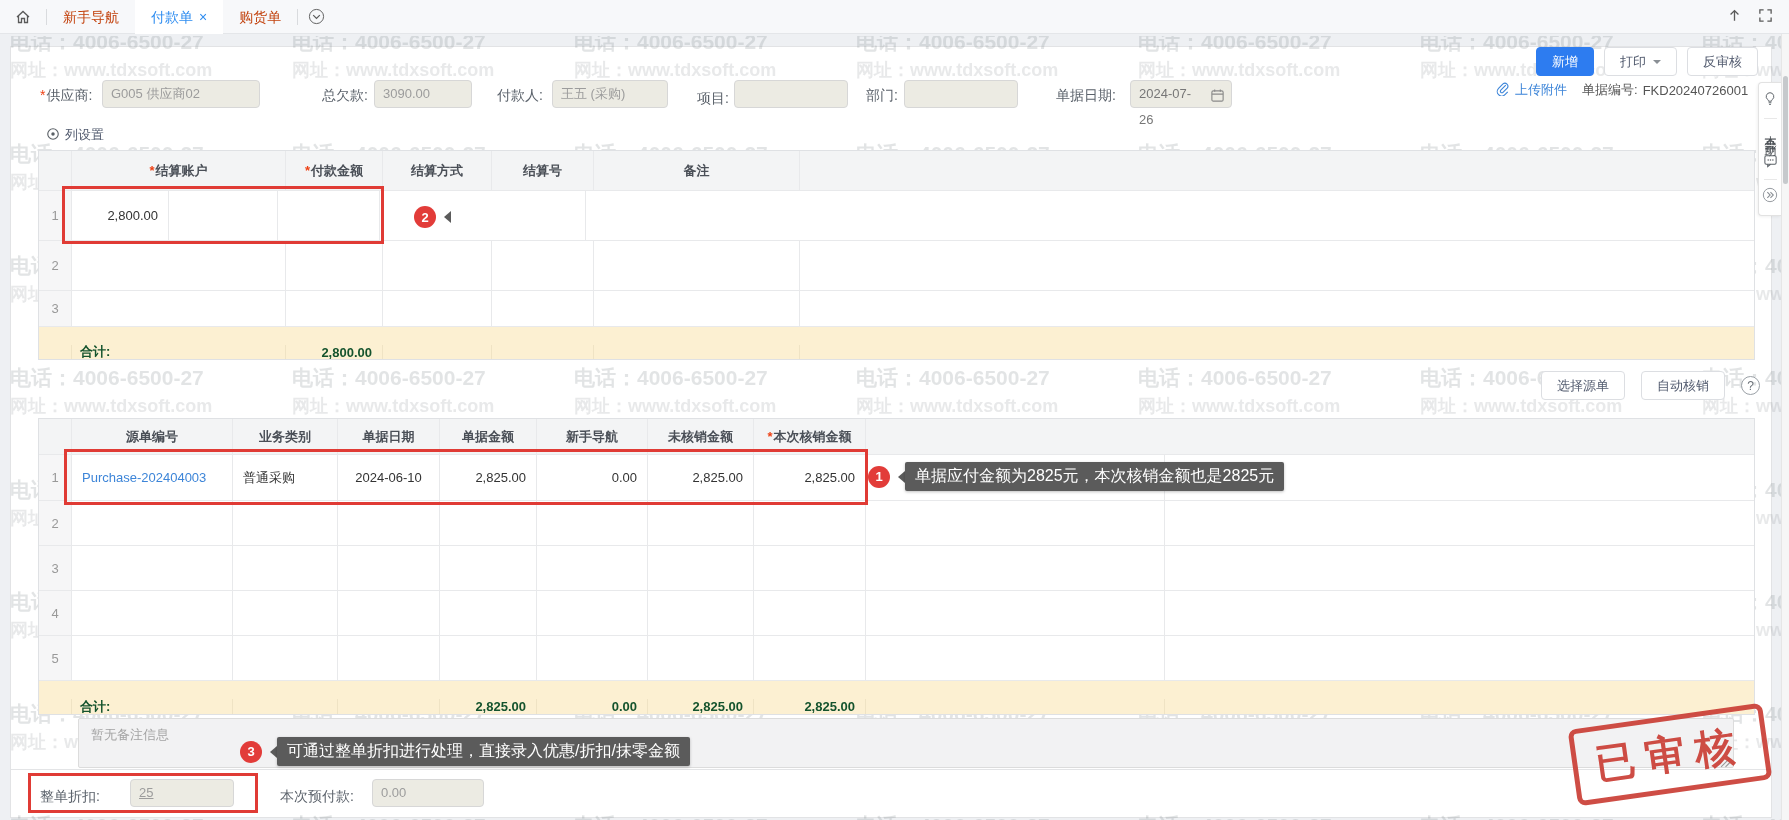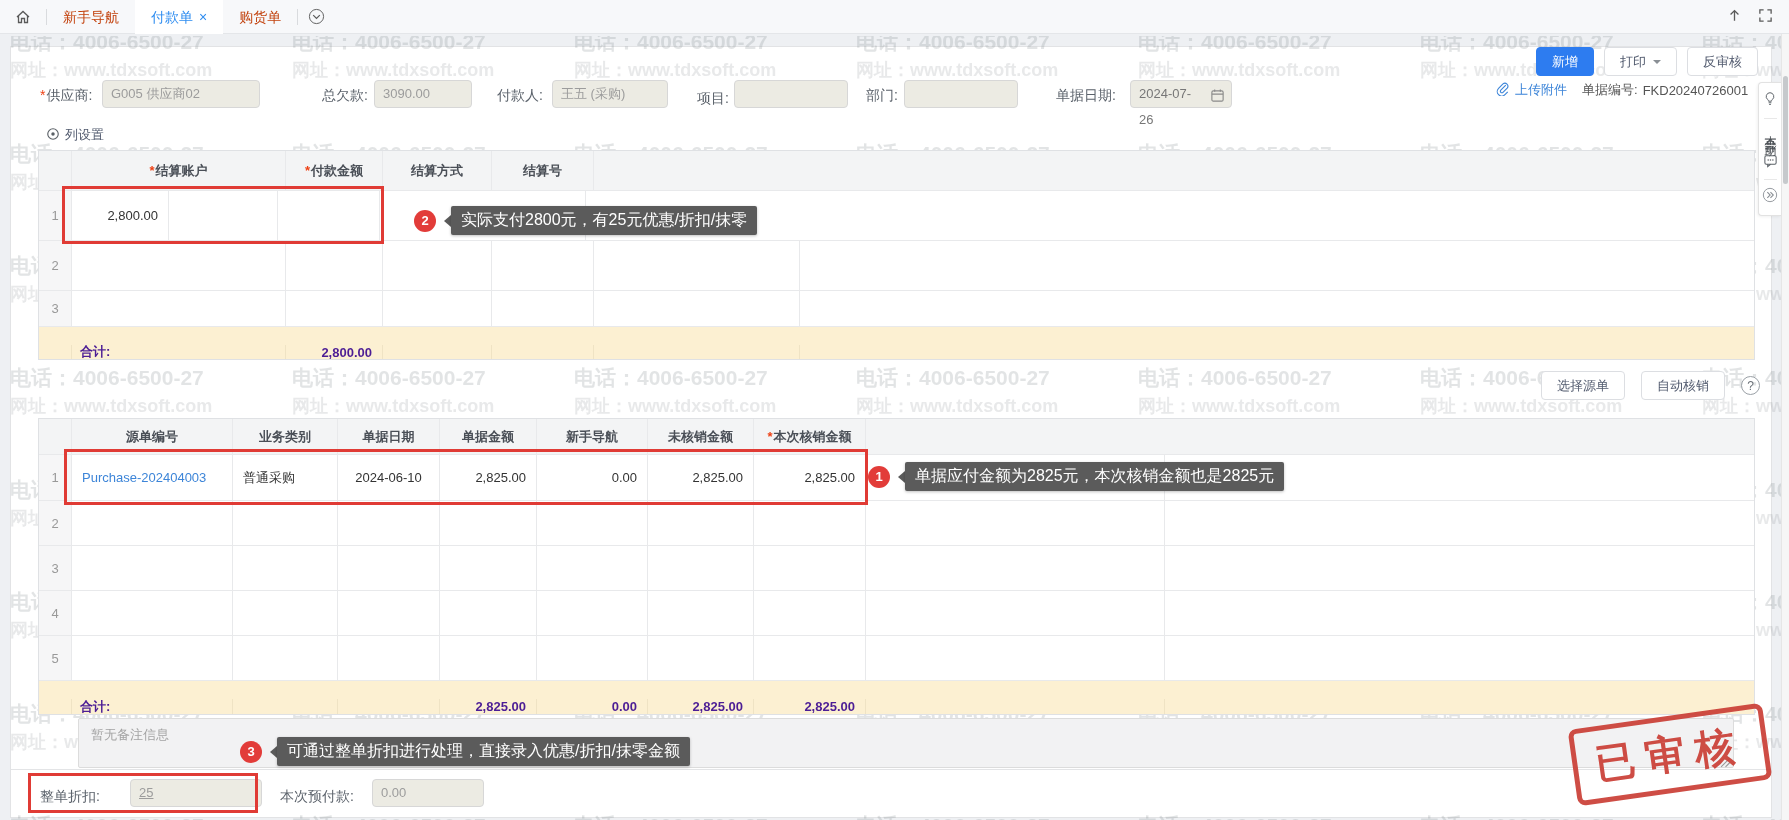--- a/index.html
+++ b/index.html
@@ -47,21 +47,21 @@
   
   .tbl { position:absolute; left:38px; width:1717px; border:1px solid #dfe1e4; background:#fff; z-index:6; }
   .tr { display:flex; border-bottom:1px solid #e8e9eb; }
   .tr:last-child { border-bottom:none; }
   .td { border-right:1px solid #e8e9eb; font-size:13px; display:flex; align-items:center; overflow:hidden; white-space:nowrap; }
   .td.fill { flex:1; border-right:none; }
   .th-row { background:#f3f4f5; }
   .th-row .td { justify-content:center; font-weight:bold; color:#4a4f57; }
   .rownum { justify-content:center; background:#f6f6f7; color:#999; }
   .total-row { background:#fcf0d2; }
-  .total-row .td { border-right-color:#efe3c4; font-weight:bold; color:#4c1d95;margin-top:18px; }
+  .total-row .td { border-right-color:#efe3c4; font-weight:bold; color:#14532d;margin-top:18px; }
   .total-row .rownum { background:#fcf0d2; }
   .cell-left { padding-left:12px; color:#333; }
   .cell-center { justify-content:center; color:#333; }
   .num { justify-content:flex-end; padding-right:10px; color:#333; }
   .t1 .c0{width:33px;} .t1 .c1{width:214px;} .t1 .c2{width:97px;} .t1 .c3{width:109px;} .t1 .c4{width:102px;} .t1 .c5{width:206px;}
   .t2 .c0{width:33px;} .t2 .c1{width:161px;} .t2 .c2{width:105px;} .t2 .c3{width:102px;} .t2 .c4{width:97px;} .t2 .c5{width:111px;} .t2 .c6{width:106px;} .t2 .c7{width:112px;} .t2 .c8{width:299px;}
   .h40{height:40px;} .h36{height:36px;} .h50{height:50px;} .h46{height:46px;} .h45{height:45px;} .h33{height:33px;} .h32{height:32px;}
 
   .act-btns { position:absolute; left:1541px; top:371px; display:flex; gap:16px; align-items:center; z-index:12; }
   .help-circ { width:19px; height:19px; border:1px solid #9aa0a6; border-radius:50%; color:#6b7178; font-size:12px; display:flex; align-items:center; justify-content:center; z-index:12; }
@@ -183,20 +183,23 @@
     <div class="td c2">
         <span class="req">*</span>
         <span>付款金额</span>
       </div>
     <div class="td c3">
         <span>结算方式</span>
       </div>
     <div class="td c4">
         <span>结算号</span>
       </div>
+    <div class="td c5">
+        <span>备注</span>
+      </div>
     <div class="td fill"></div>
   </div>
   <div class="tr h50">
     <div class="td c0 rownum">1</div>
     <div class="td c2 num">2,800.00</div>
     <div class="td c3"></div>
     <div class="td c4"></div>
     <div class="td c5"></div>
     <div class="td fill"></div>
   </div>
@@ -341,21 +344,21 @@
     <div class="td fill"></div>
   </div>
 </div>
 
 <div class="remark-box">暂无备注信息</div>
 <span class="grip"><svg width="11" height="11" viewBox="0 0 10 10">
       <path d="M9 1 L1 9 M9 5 L5 9" stroke="#999" stroke-width="1" fill="none"></path>
     </svg></span>
 <div class="foot-sep"></div>
 <span class="flabel" style="left:40px;top:788px;">整单折扣:</span>
-<div class="fld" style="left:130px;top:779px;width:132px;text-decoration:underline;">25</div>
+<div class="fld" style="left:130px;top:779px;width:104px;text-decoration:underline;">25</div>
 <span class="flabel" style="left:280px;top:788px;">本次预付款:</span>
 <div class="fld" style="left:372px;top:779px;width:112px;">0.00</div>
 
 <div class="wm-layer">
     <div class="wm wm-phone" style="left: 10px; top: -8px;">电话：4006-6500-27</div>
     <div class="wm wm-site" style="left: 10px; top: 22px;">网址：www.tdxsoft.com</div>
     <div class="wm wm-phone" style="left: 292px; top: -8px;">电话：4006-6500-27</div>
     <div class="wm wm-site" style="left: 292px; top: 22px;">网址：www.tdxsoft.com</div>
     <div class="wm wm-phone" style="left: 574px; top: -8px;">电话：4006-6500-27</div>
     <div class="wm wm-site" style="left: 574px; top: 22px;">网址：www.tdxsoft.com</div>
@@ -460,21 +463,20 @@
     <div class="wm wm-phone" style="left: 1702px; top: 776px;">电话：4006-6500-27</div>
   </div>
 
 <div class="redbox" style="left:62px;top:186px;width:322px;height:58px;"></div>
 <div class="redbox" style="left:64px;top:449px;width:804px;height:56px;"></div>
 <div class="redbox" style="left:28px;top:773px;width:230px;height:40px;"></div>
 
 <div class="callout" style="left:414px;top:206px;">
   <span class="co-circle">2</span>
   <span class="co-arrow"></span>
-  <span class="co-tip">实际支付2800元，有25元优惠/折扣/抹零</span>
 </div>
 <div class="callout" style="left:868px;top:462px;">
   <span class="co-circle">1</span>
   <span class="co-arrow"></span>
   <span class="co-tip">单据应付金额为2825元，本次核销金额也是2825元</span>
 </div>
 <div class="callout" style="left:240px;top:737px;">
   <span class="co-circle">3</span>
   <span class="co-arrow"></span>
   <span class="co-tip">可通过整单折扣进行处理，直接录入优惠/折扣/抹零金额</span>

